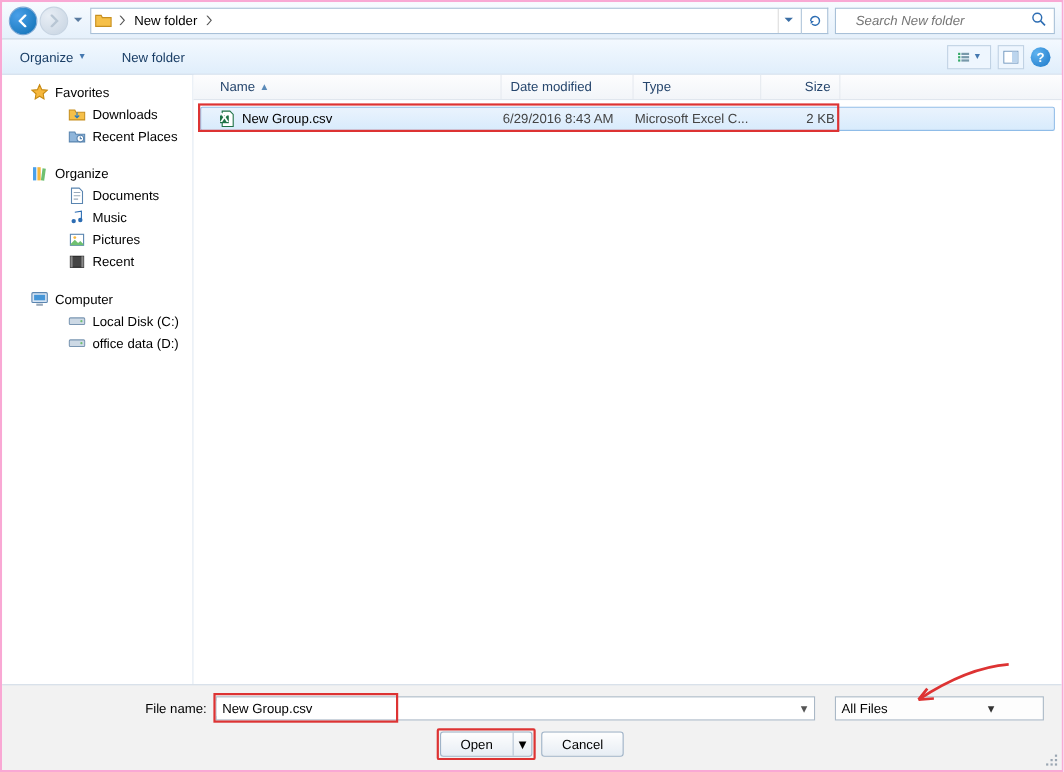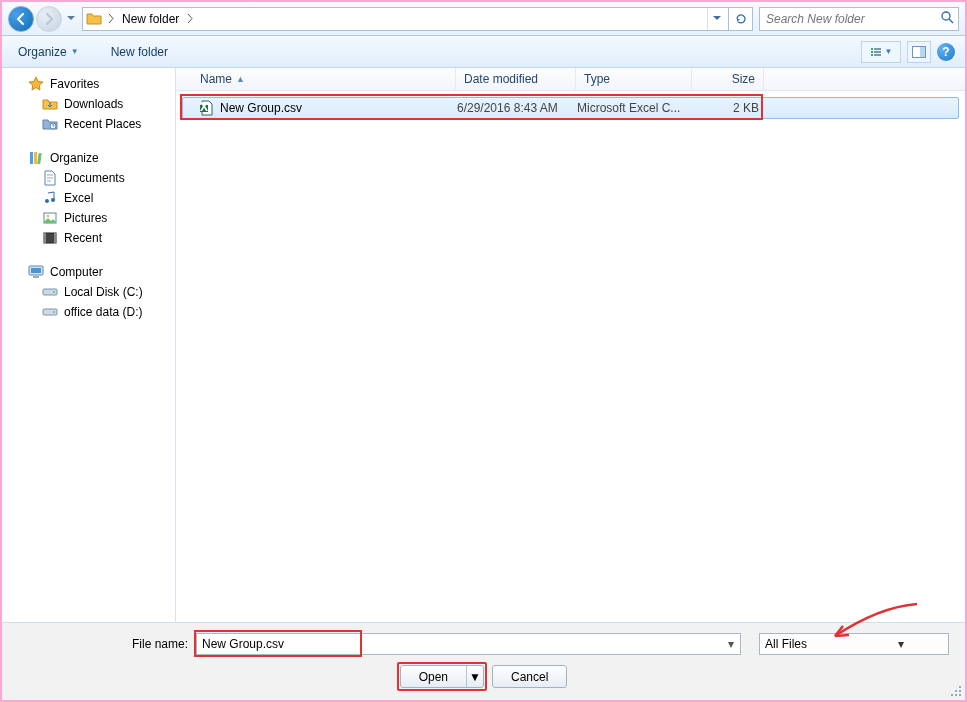--- a/index.html
+++ b/index.html
@@ -35,21 +35,21 @@
   .crumb-sep { width:14px; height:22px; display:flex; align-items:center; justify-content:center; color:#555; cursor:pointer;}
   .crumb-item { padding: 0 4px; height: 22px; display:flex; align-items:center; cursor:pointer;}
   .crumb-tail { margin-left:auto; display:flex; align-items:center; }
   .crumb-chevron { width:18px; height:22px; display:flex; align-items:center; justify-content:center; color:#3b6ea5; cursor:pointer; border-left:1px solid #ddd;}
   .refresh-btn {
     width:24px; height:24px; border:1px solid #a8c0d8; border-left:none; background:#fff;
     display:flex; align-items:center; justify-content:center; cursor:pointer; color:#2d6db3;
   }
   .search-box {
     width:200px; height:24px; border:1px solid #a8c0d8; background:#fff;
-    margin-left:6px; display:flex; align-items:center; padding:0 4px;
+    margin-left:6px; display:flex; align-items:center; padding:0 16px;
   }
   .search-box input { flex:1; border:none; outline:none; font-style:italic; color:#888; background:transparent;}
   .search-box .mag { color:#2d6db3; cursor:pointer;}
 
   
   .toolbar {
     height: 32px; display:flex; align-items:center; padding:0 10px;
     background: linear-gradient(#f3f9ff, #e0eefb);
     border-bottom: 1px solid #c3d5e6;
   }
@@ -65,21 +65,21 @@
   .sidebar {
     width: 174px; border-right:1px solid #d9e4f0; background:#fff;
     padding:6px 0; overflow:auto;
   }
   .sb-group { margin-bottom: 14px; }
   .sb-head, .sb-item {
     display:flex; align-items:center; gap:6px; height:20px;
     padding:0 6px 0 22px; cursor:pointer; white-space:nowrap;
   }
   .sb-head { font-weight:normal; padding-left:10px;}
-  .sb-item.indent { padding-left: 40px;}
+  .sb-item.indent { padding-left: 60px;}
   .sb-item.selected { background: linear-gradient(#e5f1fd,#cfe6fb); border:1px solid #a9cdee; border-radius:2px; margin:0 4px; padding-left:36px;}
   .tri { width:10px; display:inline-flex; justify-content:center; color:#777;}
   .ico { width:16px; height:16px; display:inline-flex; align-items:center; justify-content:center;}
 
   
   .filepane { flex:1; display:flex; flex-direction:column; background:#fff; min-width:0;}
   .listhead {
     height:23px; display:flex; align-items:center; border-bottom:1px solid #e0e6ee;
     background:linear-gradient(#fdfdfe,#f2f5f9);
     padding-left:16px;
@@ -290,21 +290,21 @@
           <span>Documents</span>
         </div>
         <div class="sb-item indent">
           <span class="ico">
               <svg width="16" height="16" viewBox="0 0 16 16">
                 <path d="M6 3l6-1v8" stroke="#2d6db3" fill="none"></path>
                 <circle cx="5" cy="11" r="2" fill="#2d6db3"></circle>
                 <circle cx="11" cy="10" r="2" fill="#2d6db3"></circle>
               </svg>
             </span>
-          <span>Excel</span>
+          <span>Music</span>
         </div>
         <div class="sb-item indent">
           <span class="ico">
               <svg width="16" height="16" viewBox="0 0 16 16">
                 <rect x="2" y="3" width="12" height="10" fill="#fff" stroke="#5a85b0"></rect>
                 <circle cx="6" cy="6" r="1.3" fill="#f6b73c"></circle>
                 <path d="M2 12l4-4 3 3 2-2 3 3v1H2z" fill="#6ec070"></path>
               </svg>
             </span>
           <span>Pictures</span>

